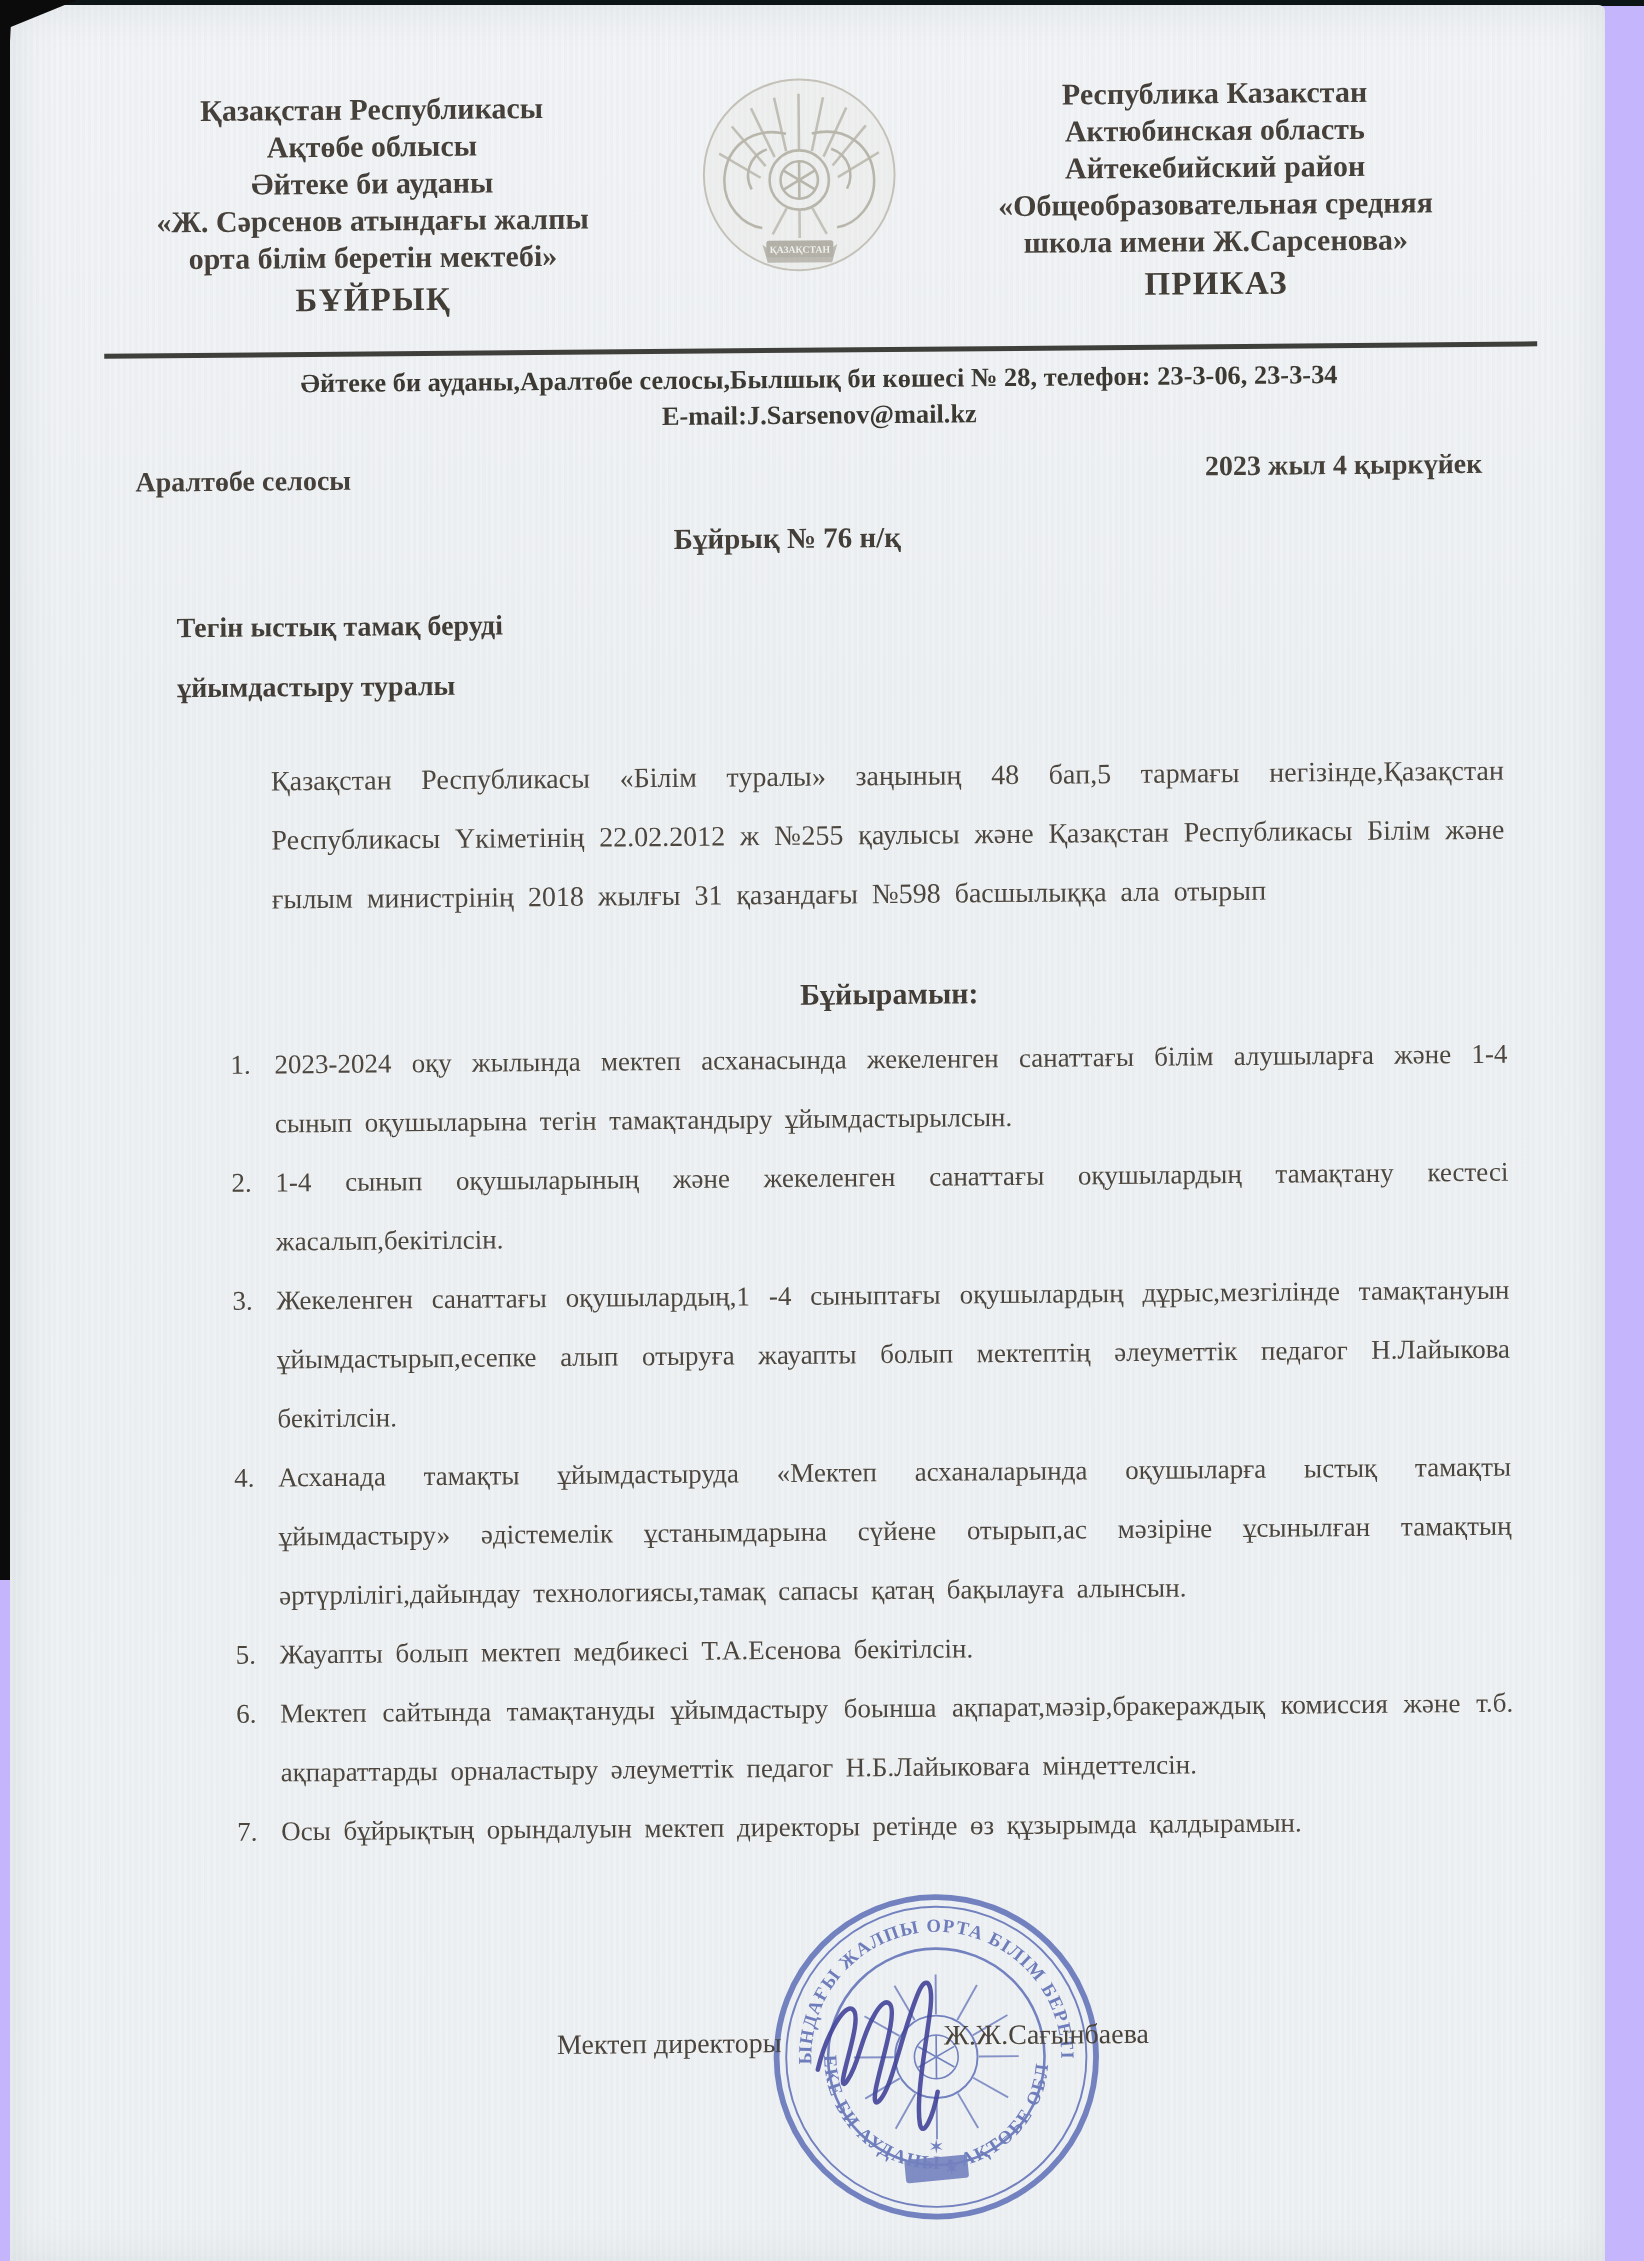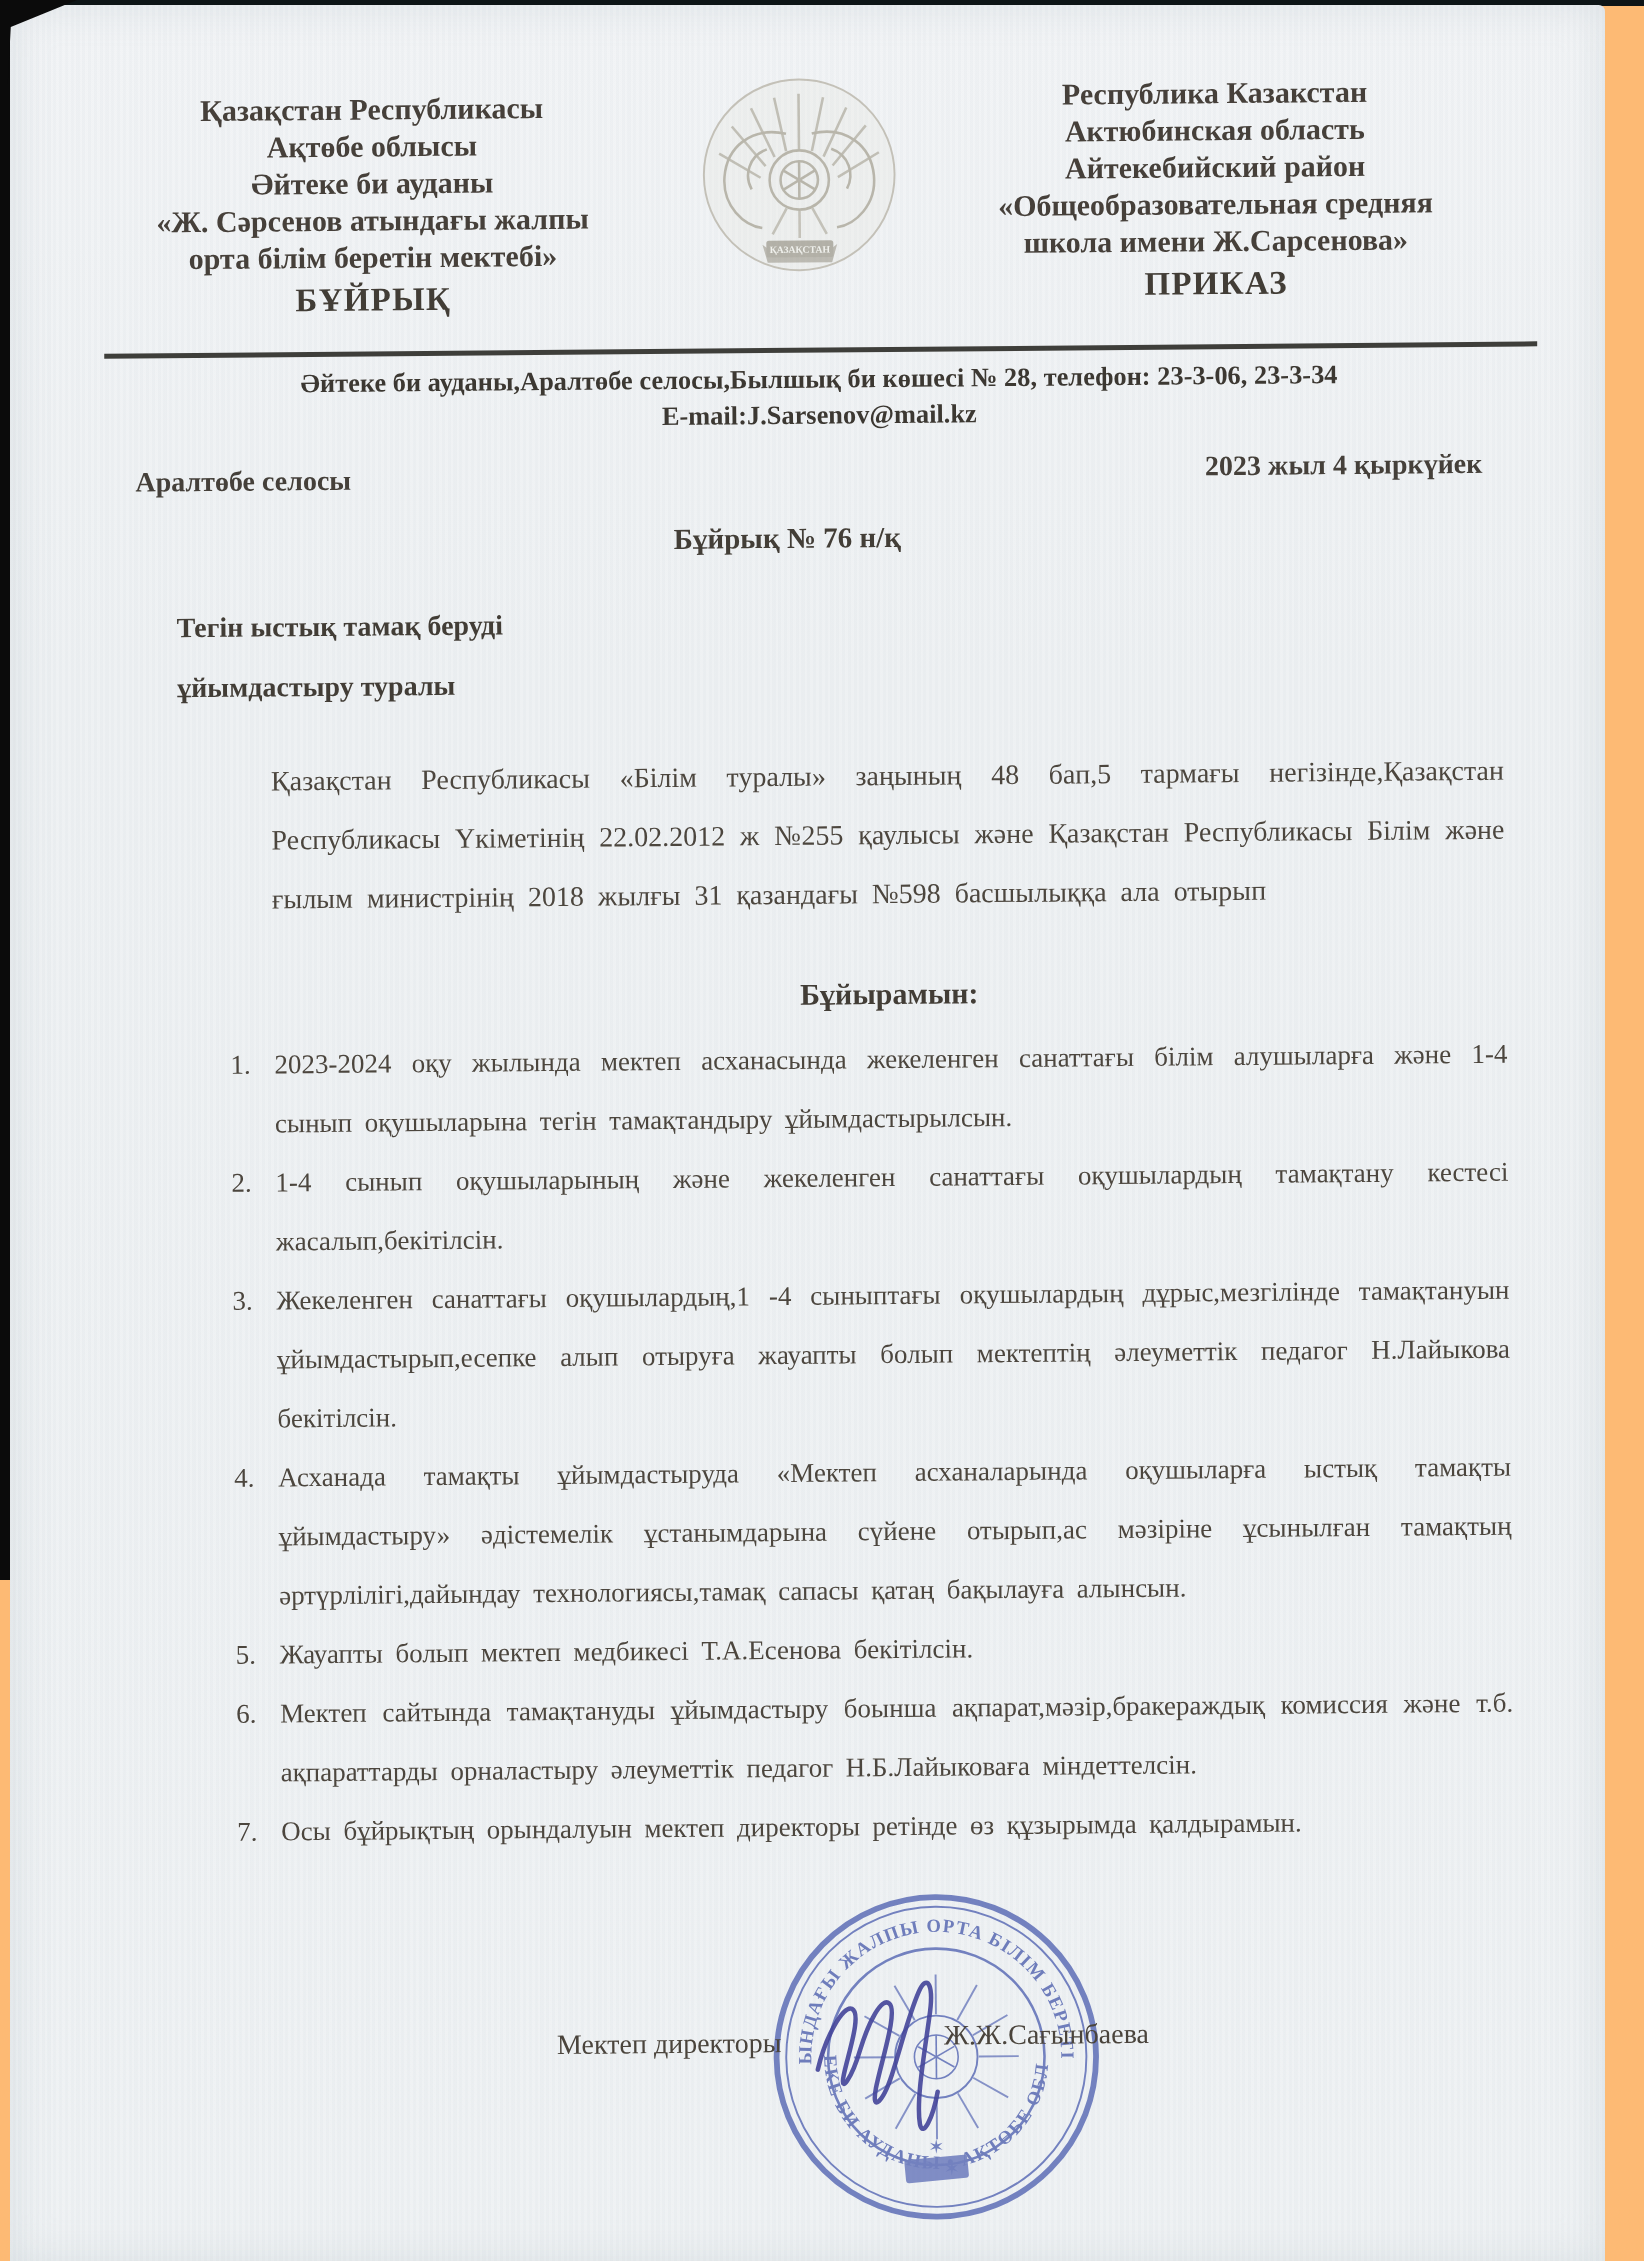--- a/index.html
+++ b/index.html
@@ -1,18 +1,18 @@
 <!DOCTYPE html>
 <html style="font-size:10.3px"><head>
 <meta charset="utf-8">
 <style>
   html,body { margin:0; padding:0; background:#171a1c; }
   #screen {
     position:relative; width:1644px; height:2261px; overflow:hidden;
-    background:#fdba74; font-family:"Liberation Serif", serif;
+    background:#c4b5fd; font-family:"Liberation Serif", serif;
   }
   
   .scan-top    { position:absolute; left:0; top:0; width:1644px; height:6.4px; background:#0d1416; }
   .scan-left   { position:absolute; left:0; top:0; width:9.7px; height:1580px; background:#0b0b0b; }
   .scan-corner { position:absolute; left:0; top:0; width:77px; height:84px; background:#0b0b0b;
                  clip-path:polygon(0 0,100% 0,14% 32%,10% 100%,0 100%); }
   
   .paper {
     position:absolute; left:9.7px; top:5.2px; width:1595px; height:2256px;
     background:

